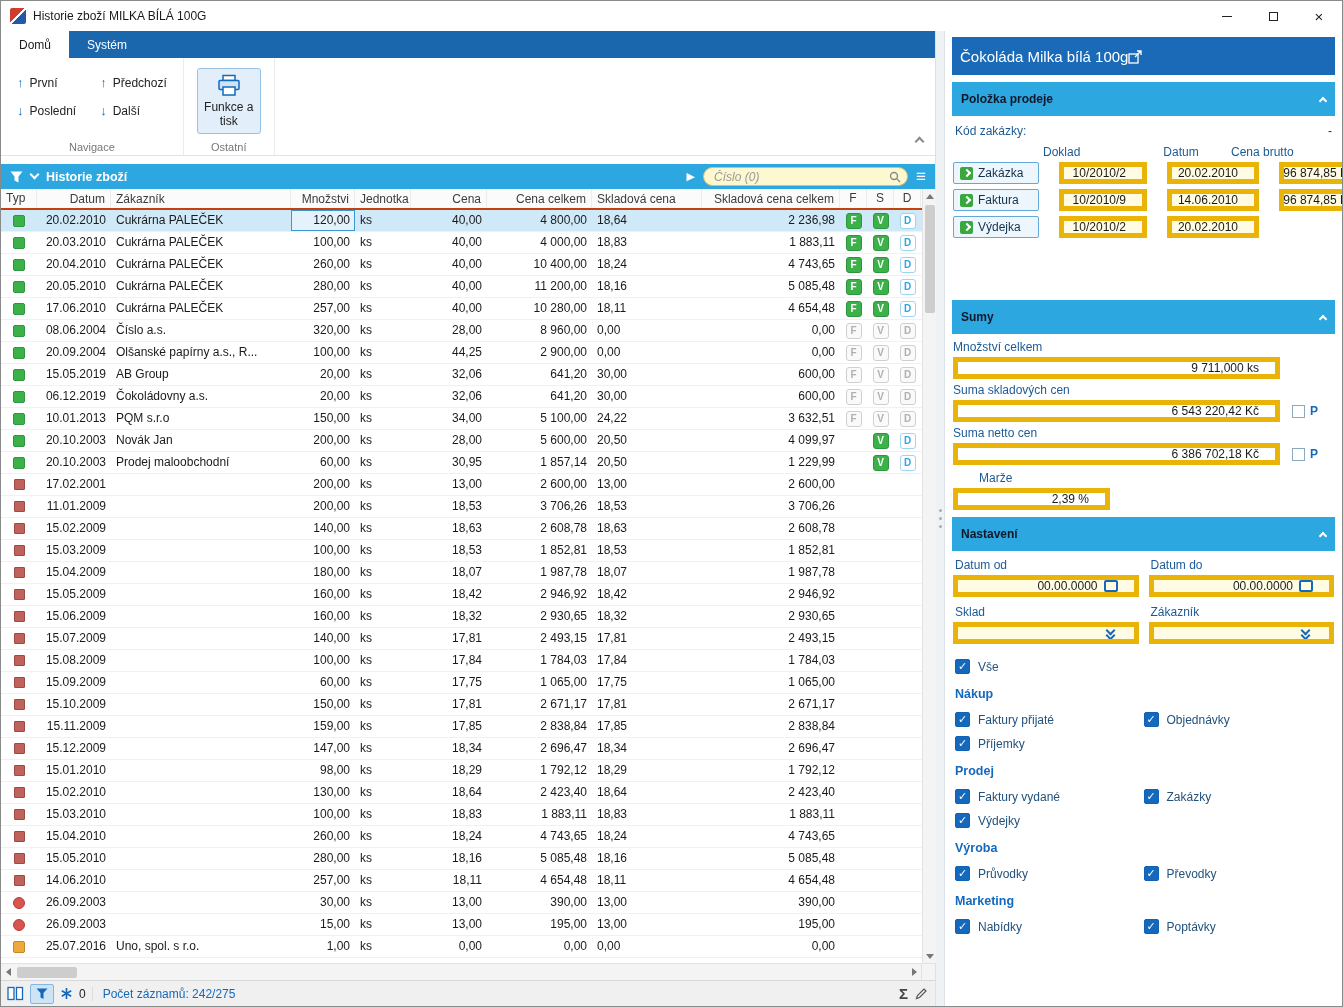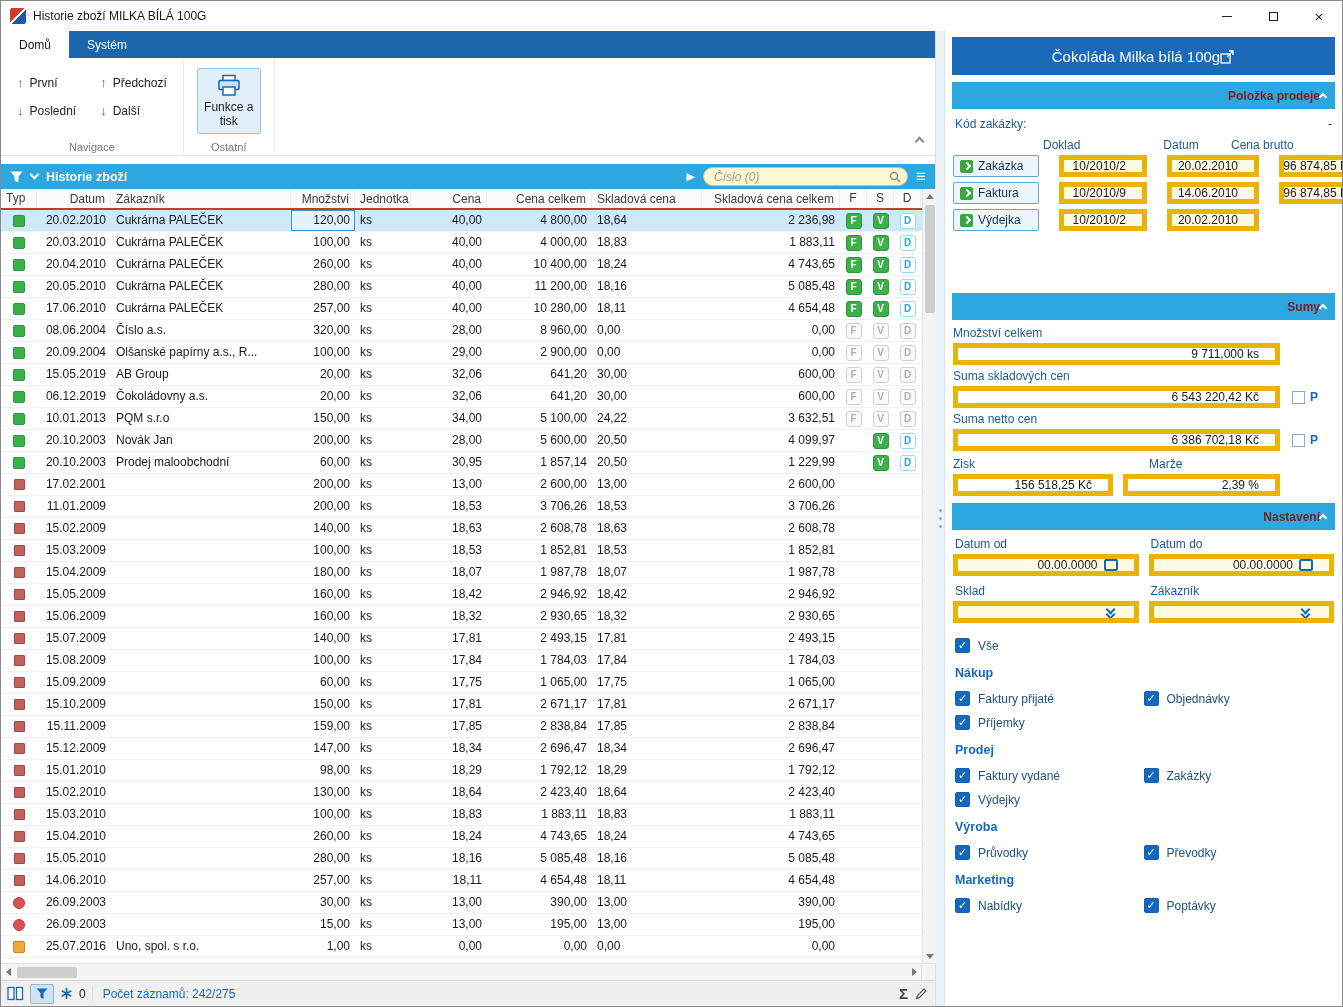--- a/index.html
+++ b/index.html
@@ -91,22 +91,22 @@
 .statusbar{height:26px;flex:none;background:#f0f0f0;border-top:1px solid #d8d8d8;display:flex;align-items:center;gap:6px;padding:0 6px}
 .filter-toggle{width:24px;height:20px;background:#cde3f6;border:1px solid #86b7e0;border-radius:2px;display:flex;align-items:center;justify-content:center}
 .counter{color:#222}
 .records{color:#1569bd;padding:0 10px;border-left:1px solid #dcdcdc}
 .sigma{color:#444;font-size:15px;font-weight:bold}
 
 .splitter{width:9px;flex:none;background:#eef2f5;border-right:1px solid #dde3e8;display:flex;align-items:center;justify-content:center}
 .grip{width:3px;height:3px;background:#9fb0bd;border-radius:50%;box-shadow:0 -8px #9fb0bd,0 8px #9fb0bd}
 
 .panel{flex:1;background:#fff;padding:6px 7px 0;display:flex;flex-direction:column;overflow:hidden;min-width:0}
-.panel-title{height:38px;flex:none;background:#1a6ab8;color:#fff;display:flex;align-items:center;justify-content:center;padding:0 16px;font-size:15px}
-.sec-bar{height:27px;flex:none;background:#2da7e0;color:#7f1d1d;font-weight:bold;display:flex;align-items:center;justify-content:flex-end;padding:0 9px;font-size:12px;margin-top:7px}
+.panel-title{height:38px;flex:none;background:#1a6ab8;color:#fff;display:flex;align-items:center;justify-content:flex-start;padding:0 8px;font-size:15px}
+.sec-bar{height:34px;flex:none;background:#2da7e0;color:#0f172a;font-weight:bold;display:flex;align-items:center;justify-content:space-between;padding:0 9px;font-size:12px;margin-top:7px}
 .chev-uw{width:6px;height:6px;border-left:2px solid #fff;border-top:2px solid #fff;transform:rotate(45deg);margin-top:3px;display:block}
 .sec-body{padding:2px 1px 0}
 .plabel{color:#1c5a96}
 .kod-row{display:flex;justify-content:space-between;padding:6px 2px 7px;color:#333}
 .doc-head{display:grid;grid-template-columns:86px 88px 92px 96px;column-gap:4px;padding:0 0 3px;font-size:12px}
 .dh-datum{text-align:center}
 .doc-row{display:grid;grid-template-columns:86px 88px 92px 96px;column-gap:20px;margin-bottom:5px;align-items:center}
 .doc-btn{display:flex;align-items:center;gap:5px;height:22px;background:#eef6fd;border:1px solid #62a8d8;border-radius:2px;padding:0 6px;font:inherit;color:#12314d}
 .doc-ico{width:13px;height:13px;border-radius:2px;background:#3aa63f;position:relative;flex:none}
 .doc-ico::after{content:"";position:absolute;left:4px;top:3px;width:4px;height:4px;border-right:2px solid #fff;border-bottom:2px solid #fff;transform:rotate(-45deg)}
@@ -373,21 +373,21 @@
                 </div>
               </div>
               <div class="trow">
                 <div class="c col-typ">
                   <span class="ticon green"></span>
                 </div>
                 <div class="c col-datum">20.09.2004</div>
                 <div class="c col-zak">Olšanské papírny a.s., R...</div>
                 <div class="c col-mn">100,00</div>
                 <div class="c col-jed">ks</div>
-                <div class="c col-cena">29,00</div>
+                <div class="c col-cena">44,25</div>
                 <div class="c col-cc">2 900,00</div>
                 <div class="c col-sc">0,00</div>
                 <div class="c col-scc">0,00</div>
                 <div class="c col-f">
                   <span class="bdg off">F</span>
                 </div>
                 <div class="c col-s">
                   <span class="bdg off">V</span>
                 </div>
                 <div class="c col-d">
@@ -987,24 +987,20 @@
               <div class="sum-row">
                 <span class="fld sumfld">6 386 702,18 Kč</span>
                 <span class="pbox">
                   <span class="pcheck"></span>
                   <span class="plbl">P</span>
                 </span>
               </div>
             </div>
           </div>
         <div class="zm-row">
-          <div class="zm1">
-            <div class="plabel">Zisk</div>
-            <div class="fld">156 518,25 Kč</div>
-          </div>
           <div class="zm2">
             <div class="plabel marze-lbl">Marže</div>
             <div class="fld">2,39 %</div>
           </div>
         </div>
       </div>
 
       <div class="sec-bar">
         <span>Nastavení</span>
         <span class="chev-uw"></span>

